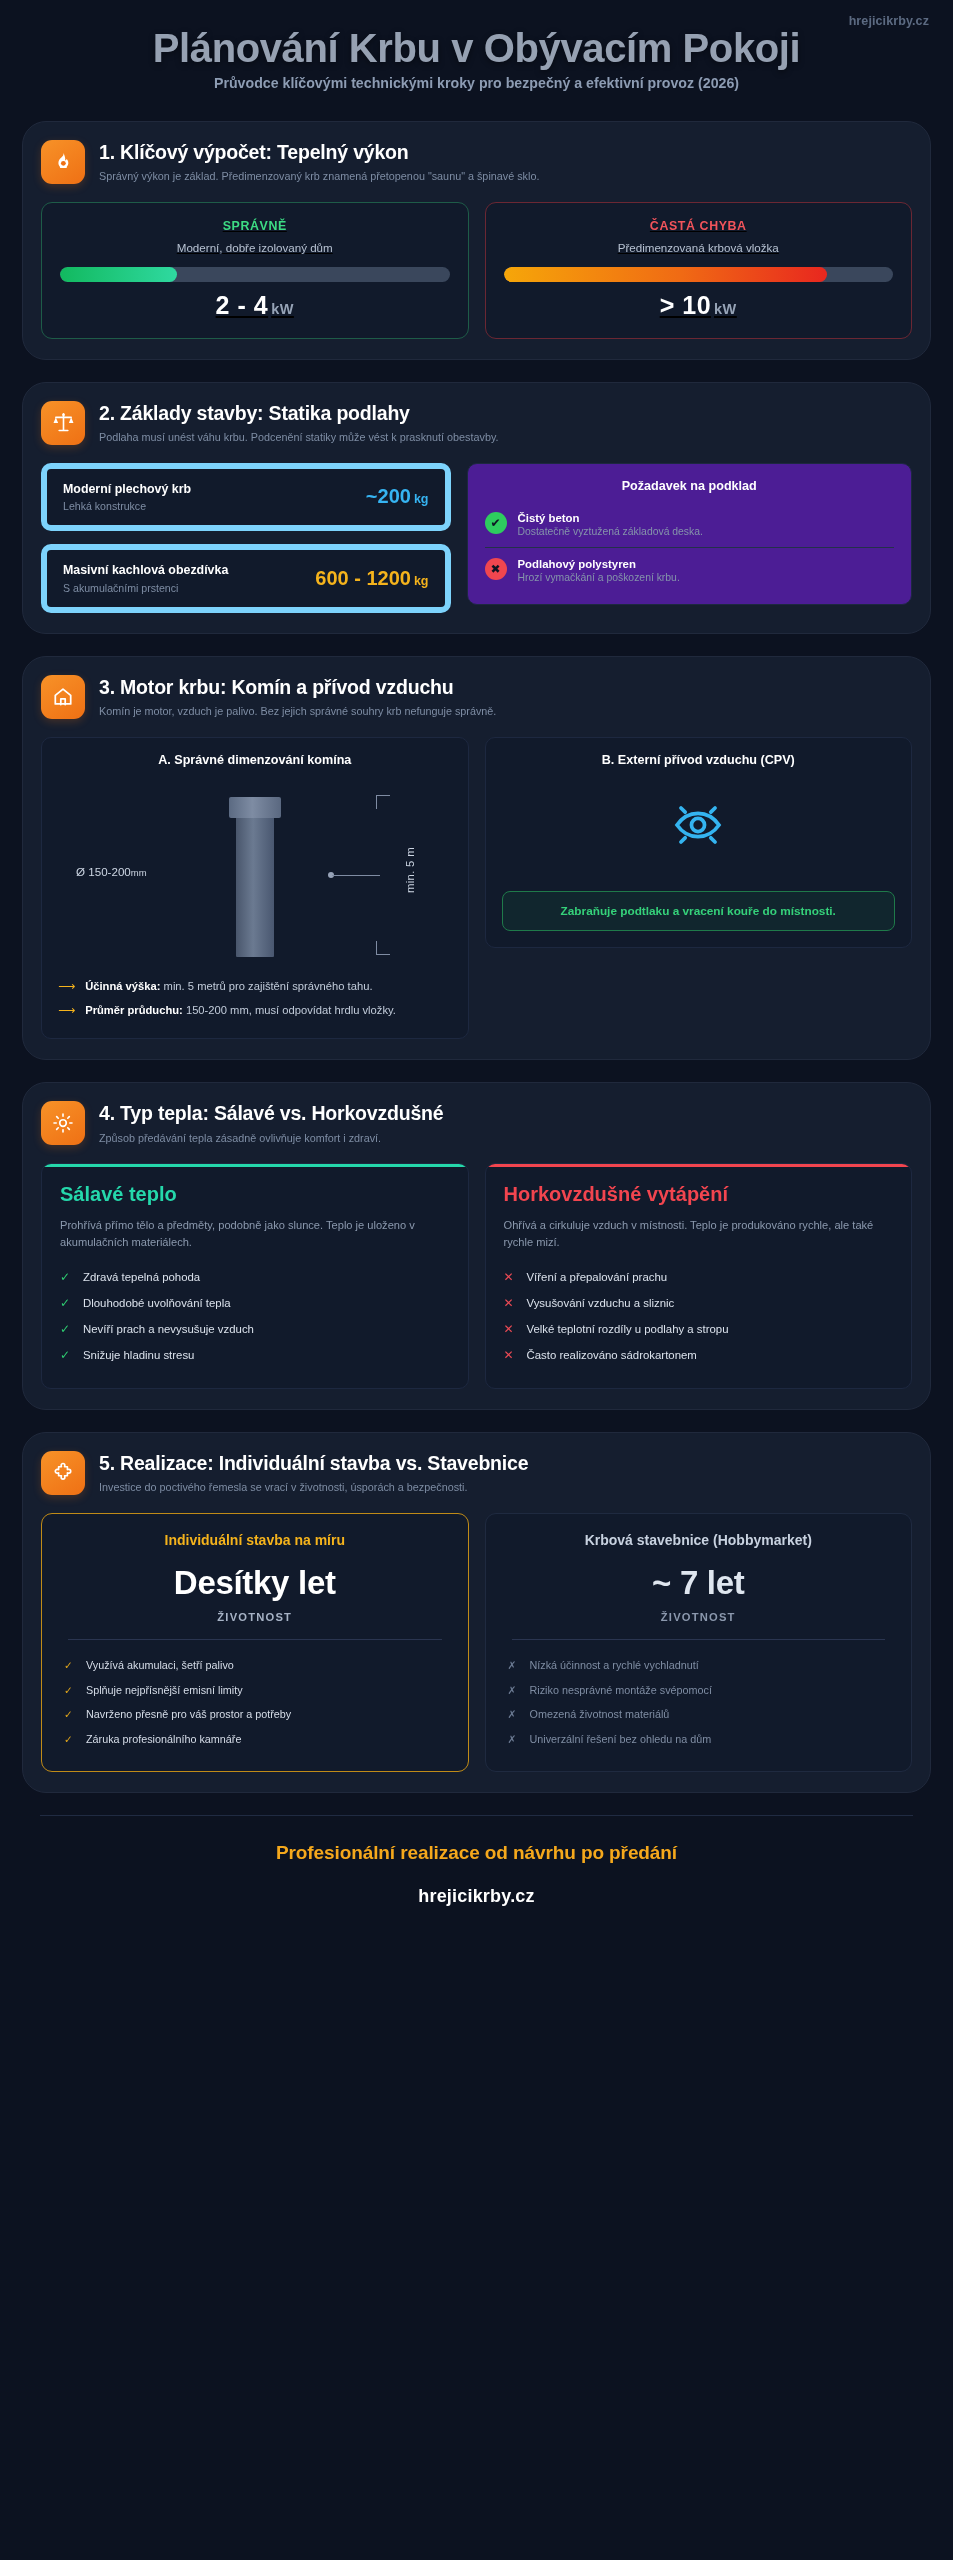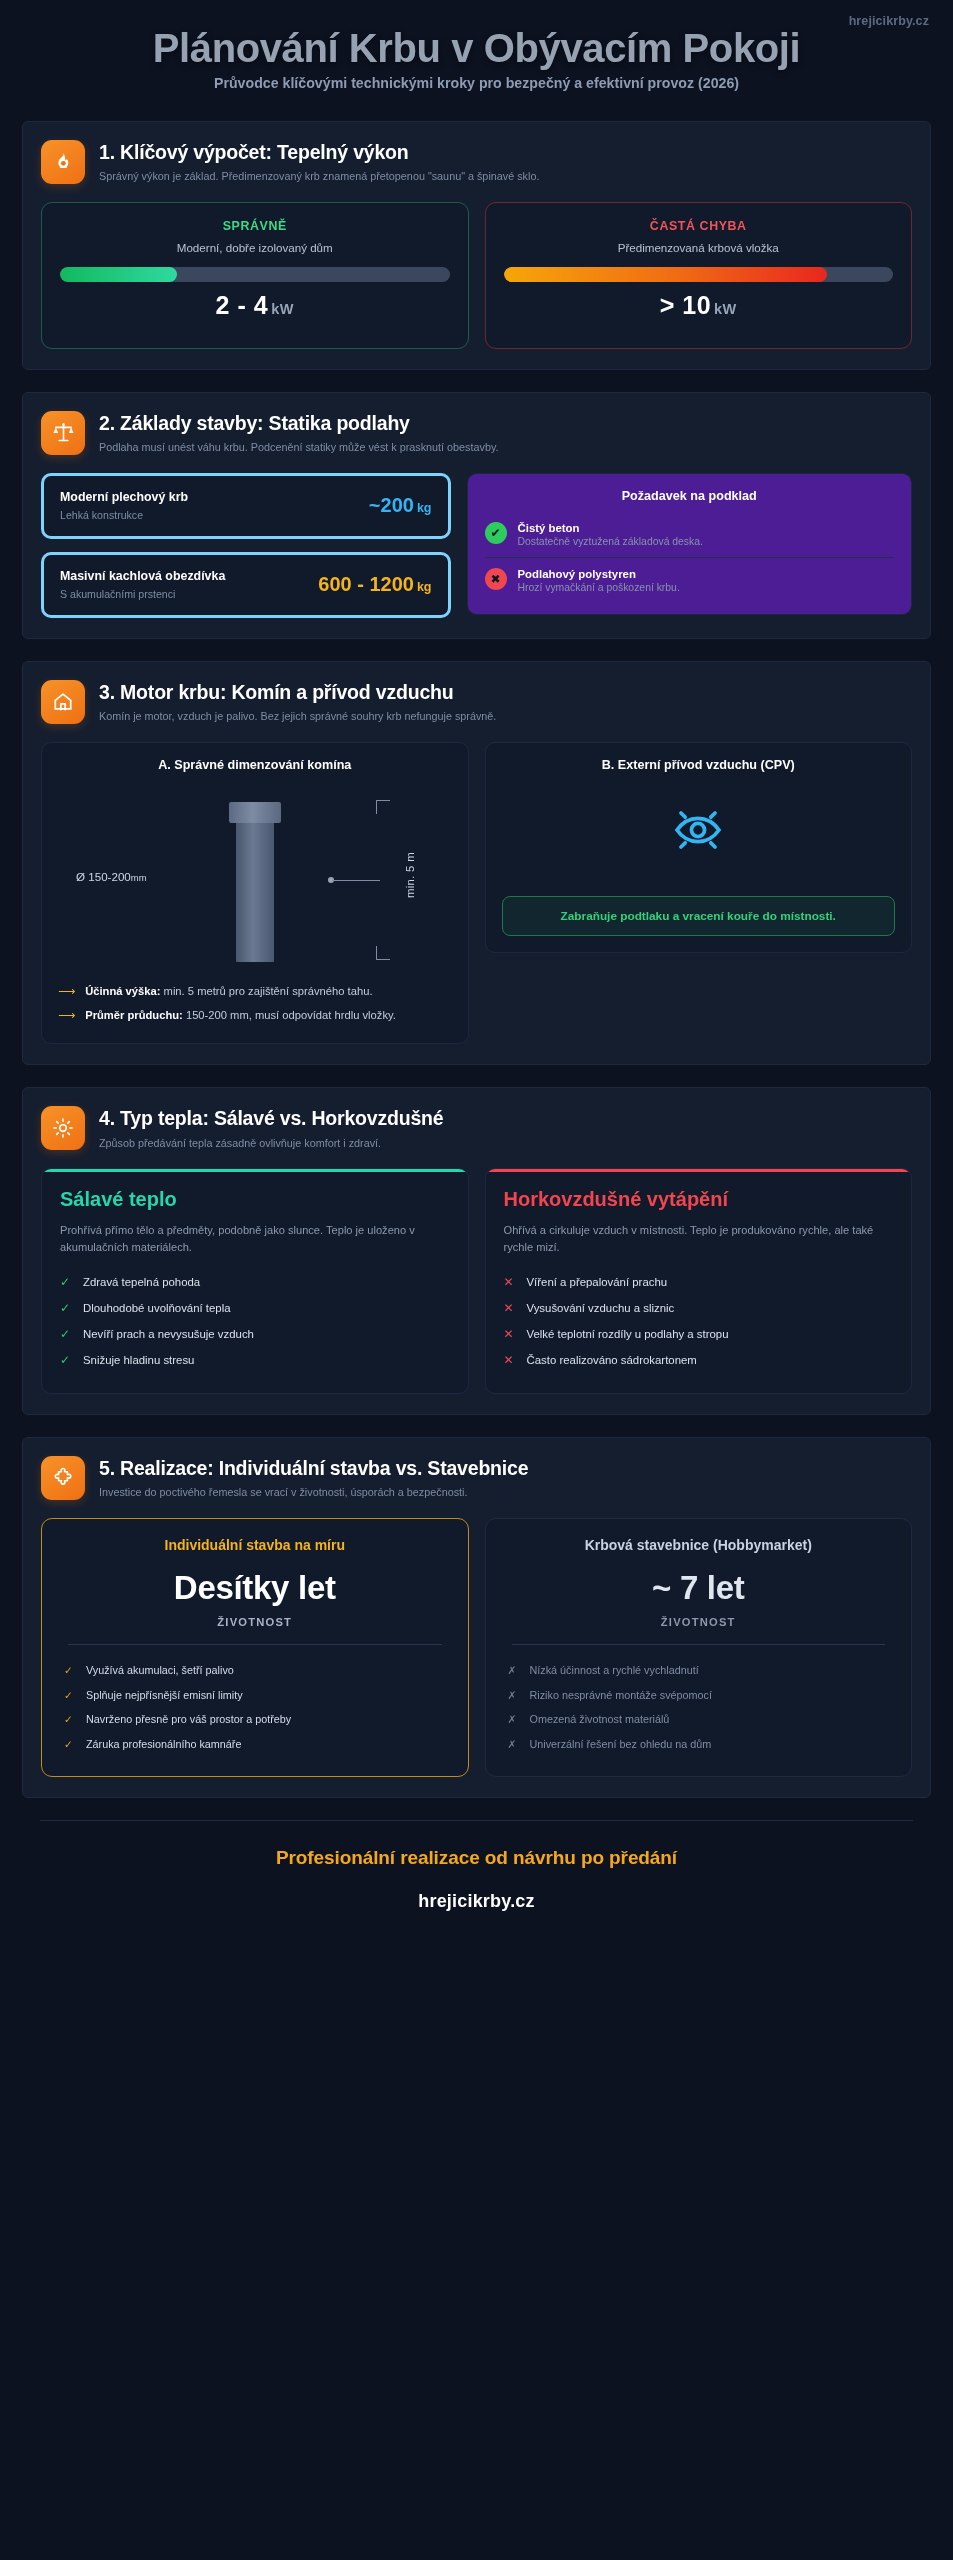--- a/index.html
+++ b/index.html
@@ -47,21 +47,21 @@
     font-size: 14.2px;
     color: #8d9cb3;
     font-weight: 700;
   }
 
   
   .section {
     margin: 0 22px 22px 22px;
     background: #151e2f;
     border: 1px solid #20293c;
-    border-radius: 6px;
+    border-radius: 24px;
     padding: 18px 18px 20px 18px;
   }
   .sec-head {
     display: flex;
     align-items: flex-start;
     gap: 14px;
     margin-bottom: 18px;
   }
   .sec-icon {
     flex: 0 0 auto;
@@ -87,22 +87,23 @@
     line-height: 1.35;
   }
 
   .two-col { display: flex; gap: 16px; align-items: stretch; }
   .two-col > * { flex: 1 1 0; min-width: 0; }
 
   
   .pw-card {
     background: #111a2b;
     border-radius: 11px;
-    padding: 16px 18px 28px 18px;
+    padding: 16px 18px 18px 18px;
     text-align: center;
+    text-decoration: underline;
   }
   .pw-card.ok  { border: 1px solid #1e5c48; }
   .pw-card.bad { border: 1px solid #6b2733; }
   .pw-tag { font-size: 12.4px; font-weight: 700; letter-spacing: .6px; }
   .pw-card.ok  .pw-tag { color: #3ddc84; }
   .pw-card.bad .pw-tag { color: #f2545b; }
   .pw-desc {
     margin-top: 8px;
     font-size: 11.6px;
     color: #b7c2d2;
@@ -123,21 +124,21 @@
     font-weight: 700;
     color: #ffffff;
     letter-spacing: .5px;
   }
   .pw-unit { font-size: 14.5px; color: #96a3b6; font-weight: 700; margin-left: 3px; }
 
   
   .wt-stack { display: flex; flex-direction: column; gap: 13px; }
   .wt-row {
     background: #111a2b;
-    border: 3px solid #7dd3fc;
+    border: 6px solid #7dd3fc;
     border-radius: 10px;
     padding: 13px 16px;
     display: flex;
     align-items: center;
     justify-content: space-between;
     gap: 10px;
     min-height: 66px;
   }
   .wt-name  { font-size: 12.4px; font-weight: 700; color: #ffffff; line-height: 1.25; }
   .wt-note  { margin-top: 3px; font-size: 10.6px; color: #7e8da4; }

